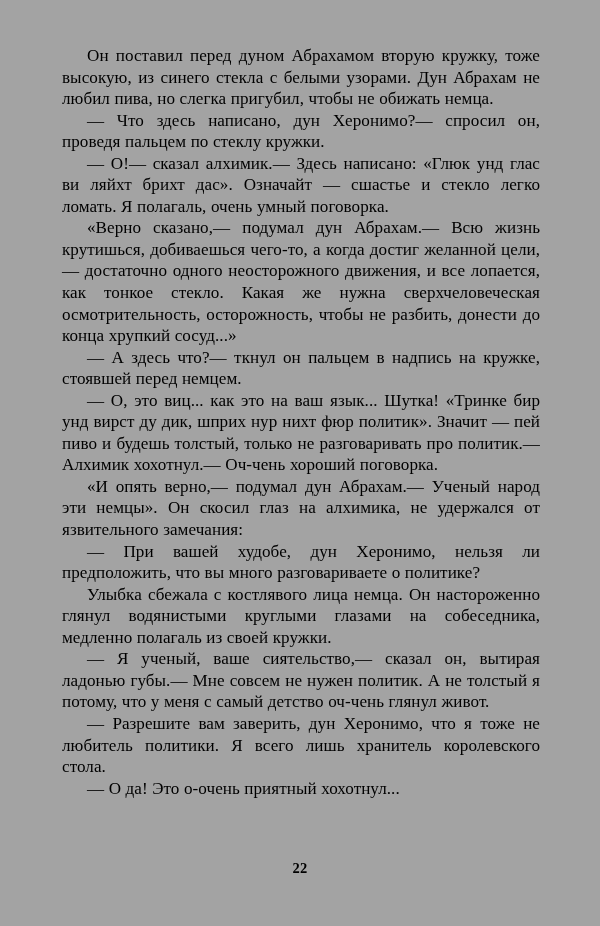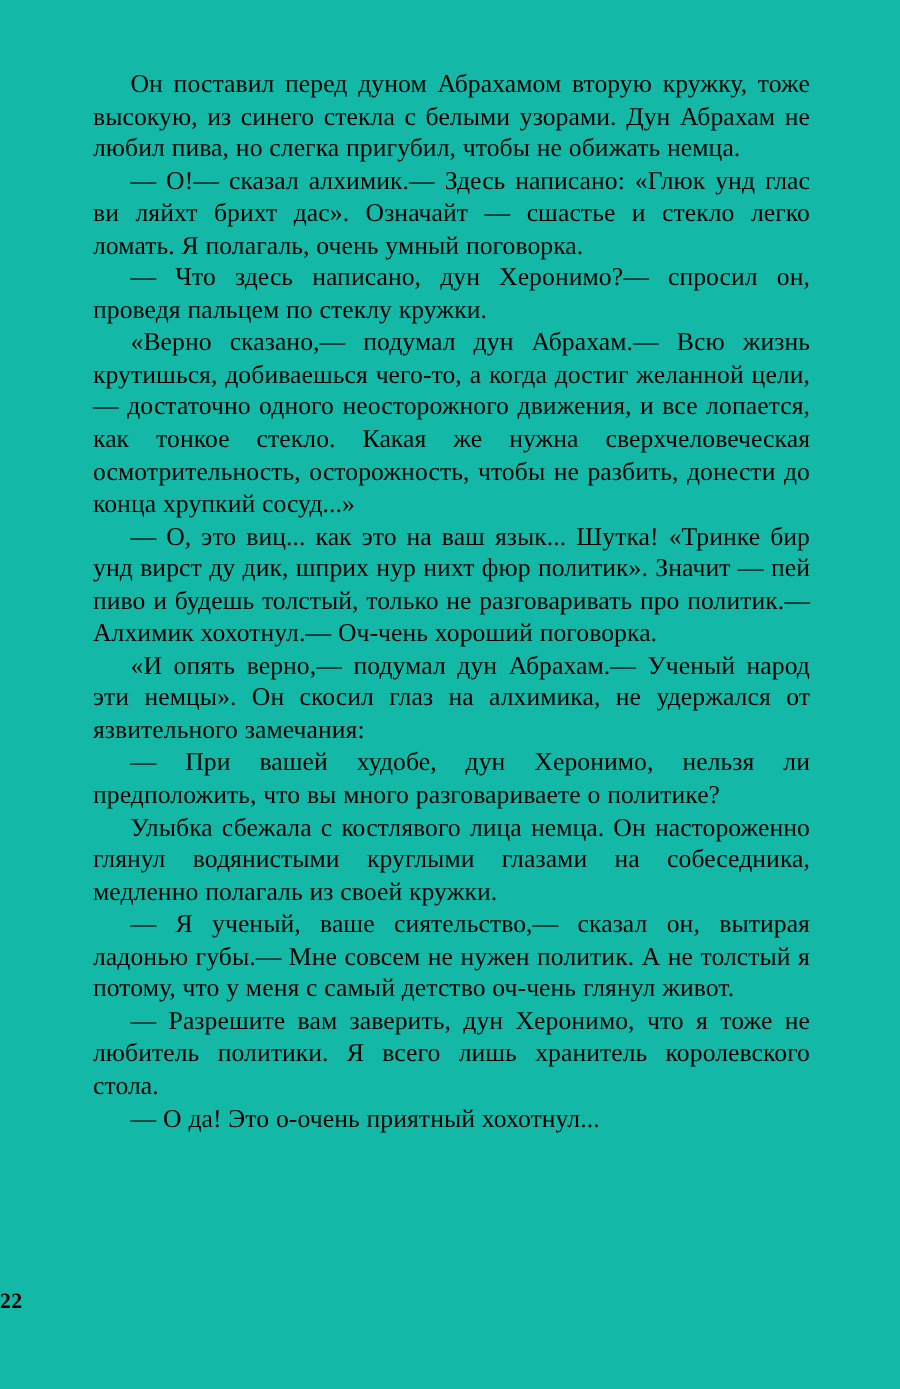--- a/index.html
+++ b/index.html
@@ -15,21 +15,21 @@
     overflow: hidden;
     font-family: "Liberation Serif", "DejaVu Serif", serif;
     color: #000000;
     -webkit-font-smoothing: none;
   }
 
   
   .page-sheet {
     position: absolute;
     inset: 0;
-    background: #14b8a6;
+    background: #a3a3a3;
   }
 
   
   .text-column {
     position: absolute;
     left: 62px;
     top: 45px;
     width: 478px;
   }
 
@@ -47,36 +47,37 @@
 
   
   .para:last-of-type { }
 
   
   .folio {
     position: absolute;
     top: 860px;
     left: 0;
     width: 600px;
-    text-align: left;
+    text-align: center;
     font-size: 14.5px;
     font-weight: bold;
     letter-spacing: 0.3px;
   }
 </style>
 </head>
 <body>
 
 <div class="page-sheet">
 
   <div class="text-column">
     <p class="para">Он поставил перед дуном Абрахамом вторую кружку, тоже высокую, из синего стекла с белыми узорами. Дун Абрахам не любил пива, но слегка пригубил, чтобы не обижать немца.</p>
+    <p class="para">— Что здесь написано, дун Херонимо?— спросил он, проведя пальцем по стеклу кружки.</p>
     <p class="para">— О!— сказал алхимик.— Здесь написано: «Глюк унд глас ви ляйхт брихт дас». Означайт — сшастье и стекло легко ломать. Я полагаль, очень умный поговорка.</p>
-    <p class="para">— Что здесь написано, дун Херонимо?— спросил он, проведя пальцем по стеклу кружки.</p>
     <p class="para">«Верно сказано,— подумал дун Абрахам.— Всю жизнь крутишься, добиваешься чего-то, а когда достиг желанной цели,— достаточно одного неосторожного движения, и все лопается, как тонкое стекло. Какая же нужна сверхчеловеческая осмотрительность, осторожность, чтобы не разбить, донести до конца хрупкий сосуд...»</p>
+    <p class="para">— А здесь что?— ткнул он пальцем в надпись на кружке, стоявшей перед немцем.</p>
     <p class="para">— О, это виц... как это на ваш язык... Шутка! «Тринке бир унд вирст ду дик, шприх нур нихт фюр политик». Значит — пей пиво и будешь толстый, только не разговаривать про политик.— Алхимик хохотнул.— Оч-чень хороший поговорка.</p>
     <p class="para">«И опять верно,— подумал дун Абрахам.— Ученый народ эти немцы». Он скосил глаз на алхимика, не удержался от язвительного замечания:</p>
     <p class="para">— При вашей худобе, дун Херонимо, нельзя ли предположить, что вы много разговариваете о политике?</p>
     <p class="para">Улыбка сбежала с костлявого лица немца. Он настороженно глянул водянистыми круглыми глазами на собеседника, медленно полагаль из своей кружки.</p>
     <p class="para">— Я ученый, ваше сиятельство,— сказал он, вытирая ладонью губы.— Мне совсем не нужен политик. А не толстый я потому, что у меня с самый детство оч-чень глянул живот.</p>
     <p class="para">— Разрешите вам заверить, дун Херонимо, что я тоже не любитель политики. Я всего лишь хранитель королевского стола.</p>
     <p class="para">— О да! Это о-очень приятный хохотнул...</p>
   </div>
 
   <div class="folio">22</div>

